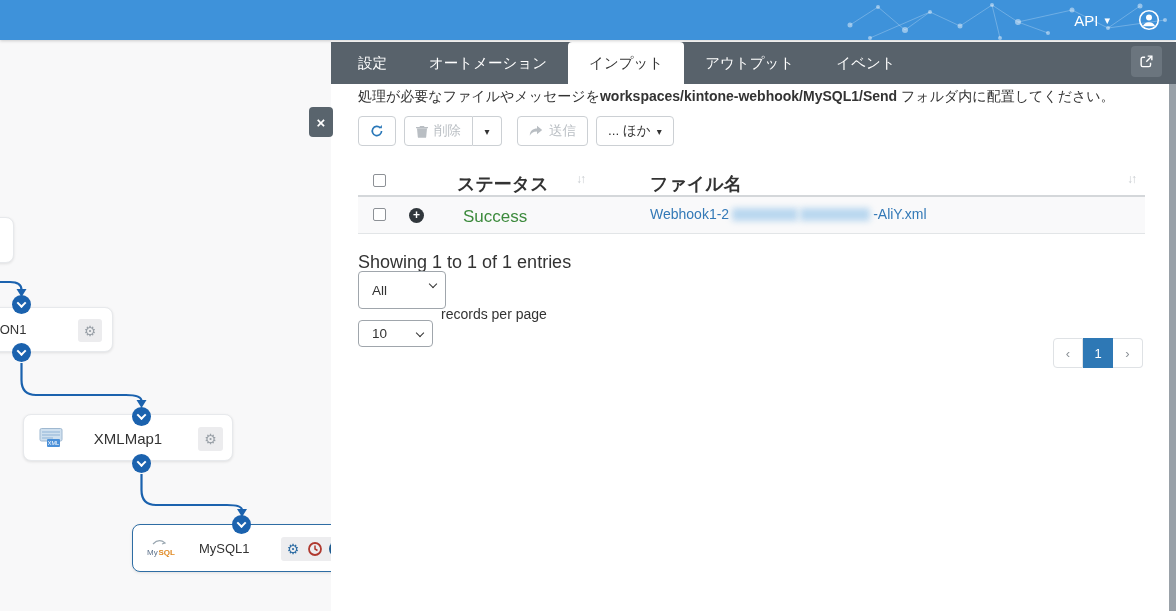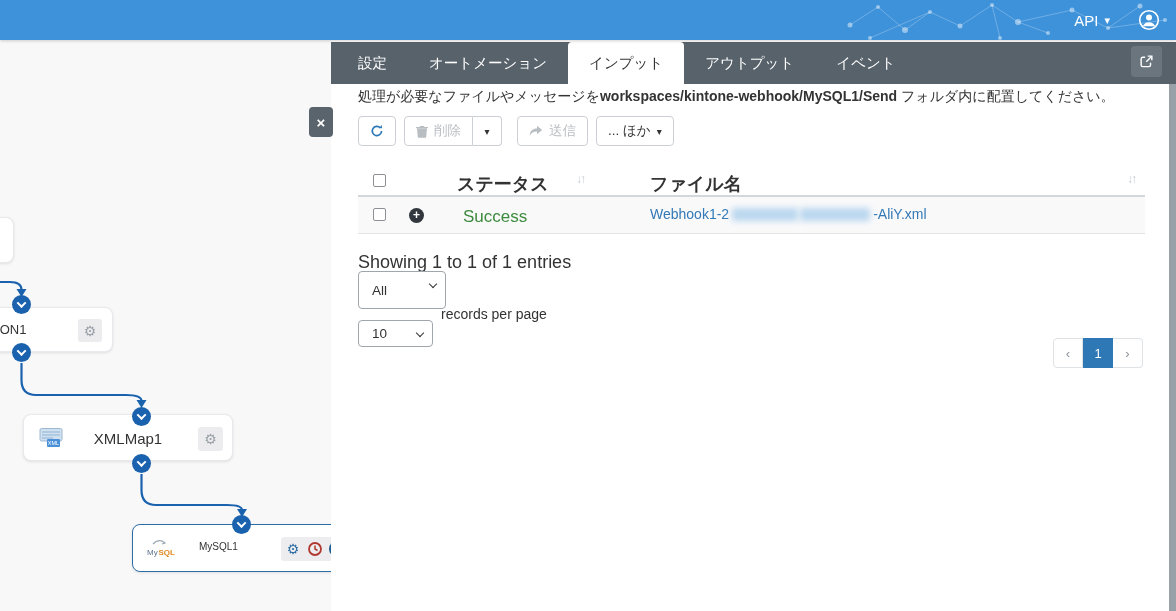--- a/index.html
+++ b/index.html
@@ -26,21 +26,21 @@
   .node-json1 .nlabel { position:absolute; left:42px; top:14px; font-size:13px; color:#333; }
   .gear-btn { position:absolute; border:none; background:#ececee; border-radius:3px;
     color:#9aa1a8; font-size:14px; line-height:1; display:flex; align-items:center; justify-content:center; cursor:pointer; }
   .node-json1 .gear-btn { left:129px; top:11px; width:24px; height:23px; }
   .node-xmlmap1 { left:23px; top:374px; width:210px; height:47px; }
   .node-xmlmap1 .nicon { position:absolute; left:15px; top:12px; }
   .node-xmlmap1 .nlabel { position:absolute; left:0; right:0; top:15px; text-align:center; font-size:15px; }
   .node-xmlmap1 .gear-btn { left:174px; top:12px; width:25px; height:24px; }
   .node-mysql1 { left:124px; top:484px; width:216px; height:48px; border:1.5px solid #2e6da4;margin-left:8px; }
   .node-mysql1 .nicon { position:absolute; left:12px; top:12px; }
-  .node-mysql1 .nlabel { position:absolute; left:66px; top:16px; font-size:10px; }
+  .node-mysql1 .nlabel { position:absolute; left:66px; top:16px; font-size:13px; }
   .iconstrip { position:absolute; left:148px; top:12px; width:70px; height:24px;
     background:#ededef; border-radius:3px; display:flex; align-items:center; }
   .iconstrip .gear-blue { width:24px; text-align:center; color:#2e6da4; font-size:14px; cursor:pointer; background:none; border:none; }
   .iconstrip .err { margin-left:2px; cursor:pointer; display:flex; }
   .iconstrip .dot { margin-left:6px; width:16px; height:16px; border-radius:50%; background:#1f5c90; }
   .badge { position:absolute; width:19px; height:19px; border-radius:50%; background:#1b62ae;
     display:flex; align-items:center; justify-content:center; z-index:2; }
   .badge .chev { width:7px; height:7px; border-right:2.5px solid #fff; border-bottom:2.5px solid #fff;
     transform:rotate(45deg) translate(-1px,-1px); }
   .b1 { left:12px;  top:255px; }

